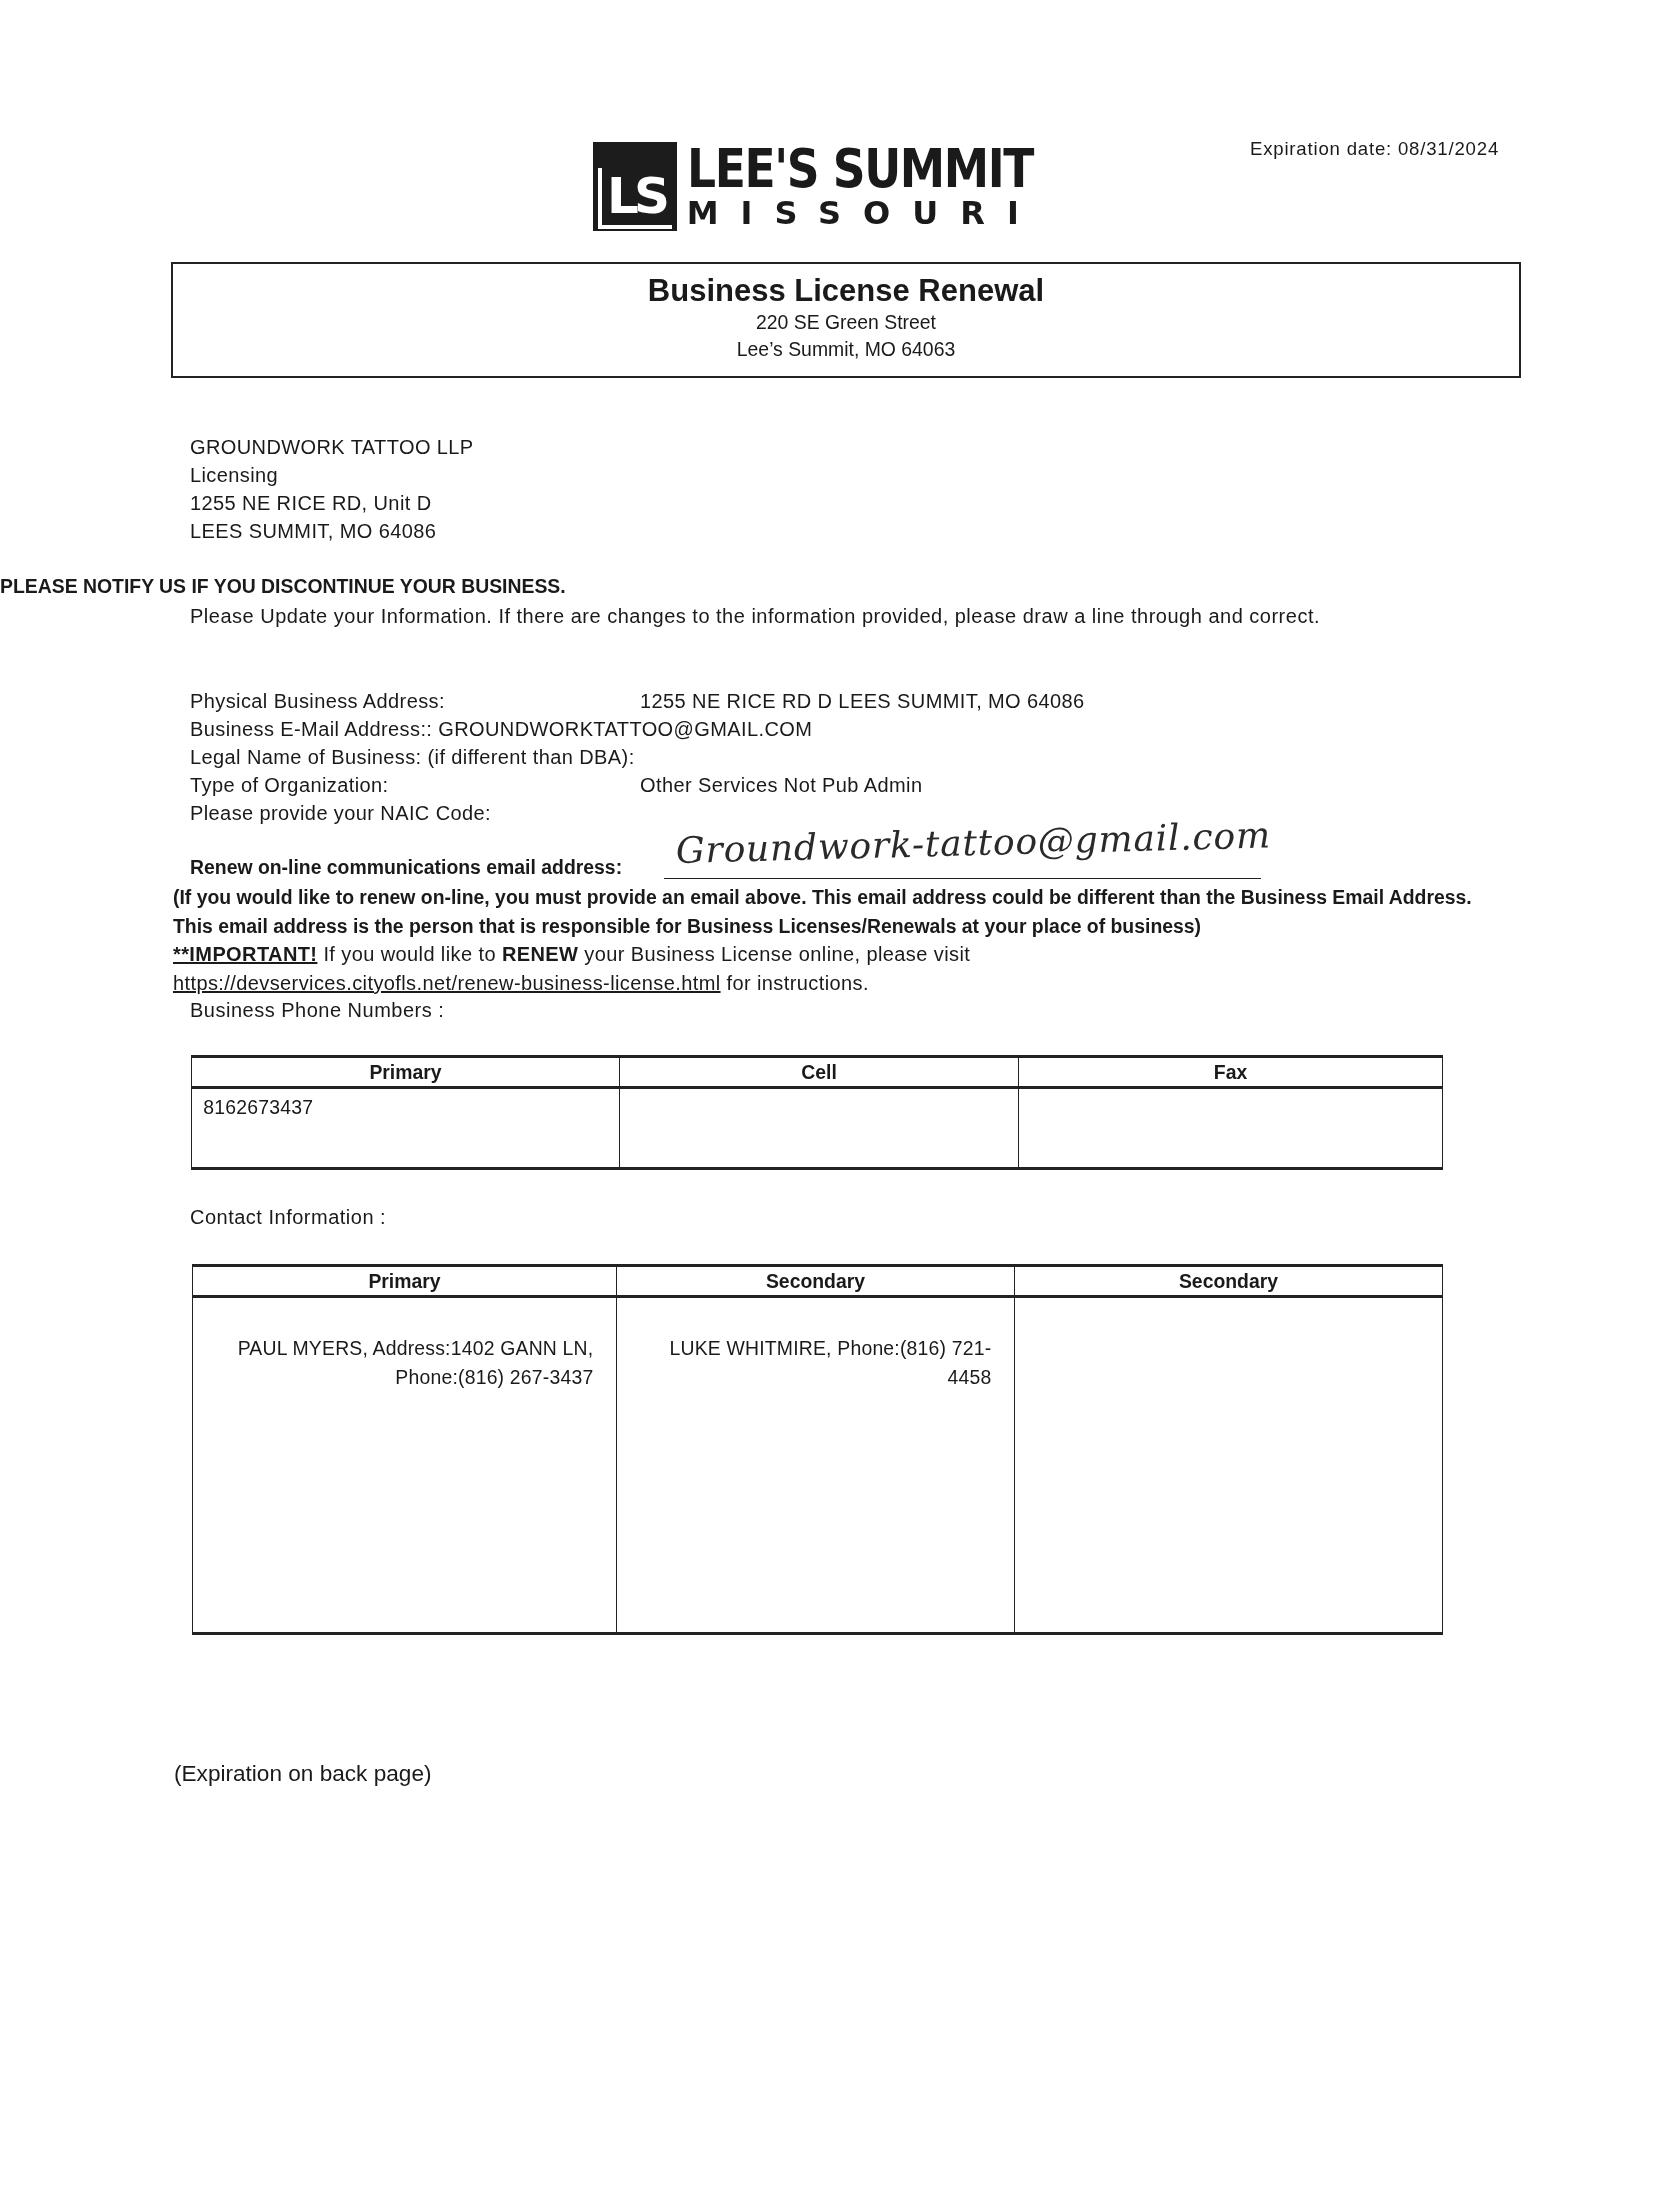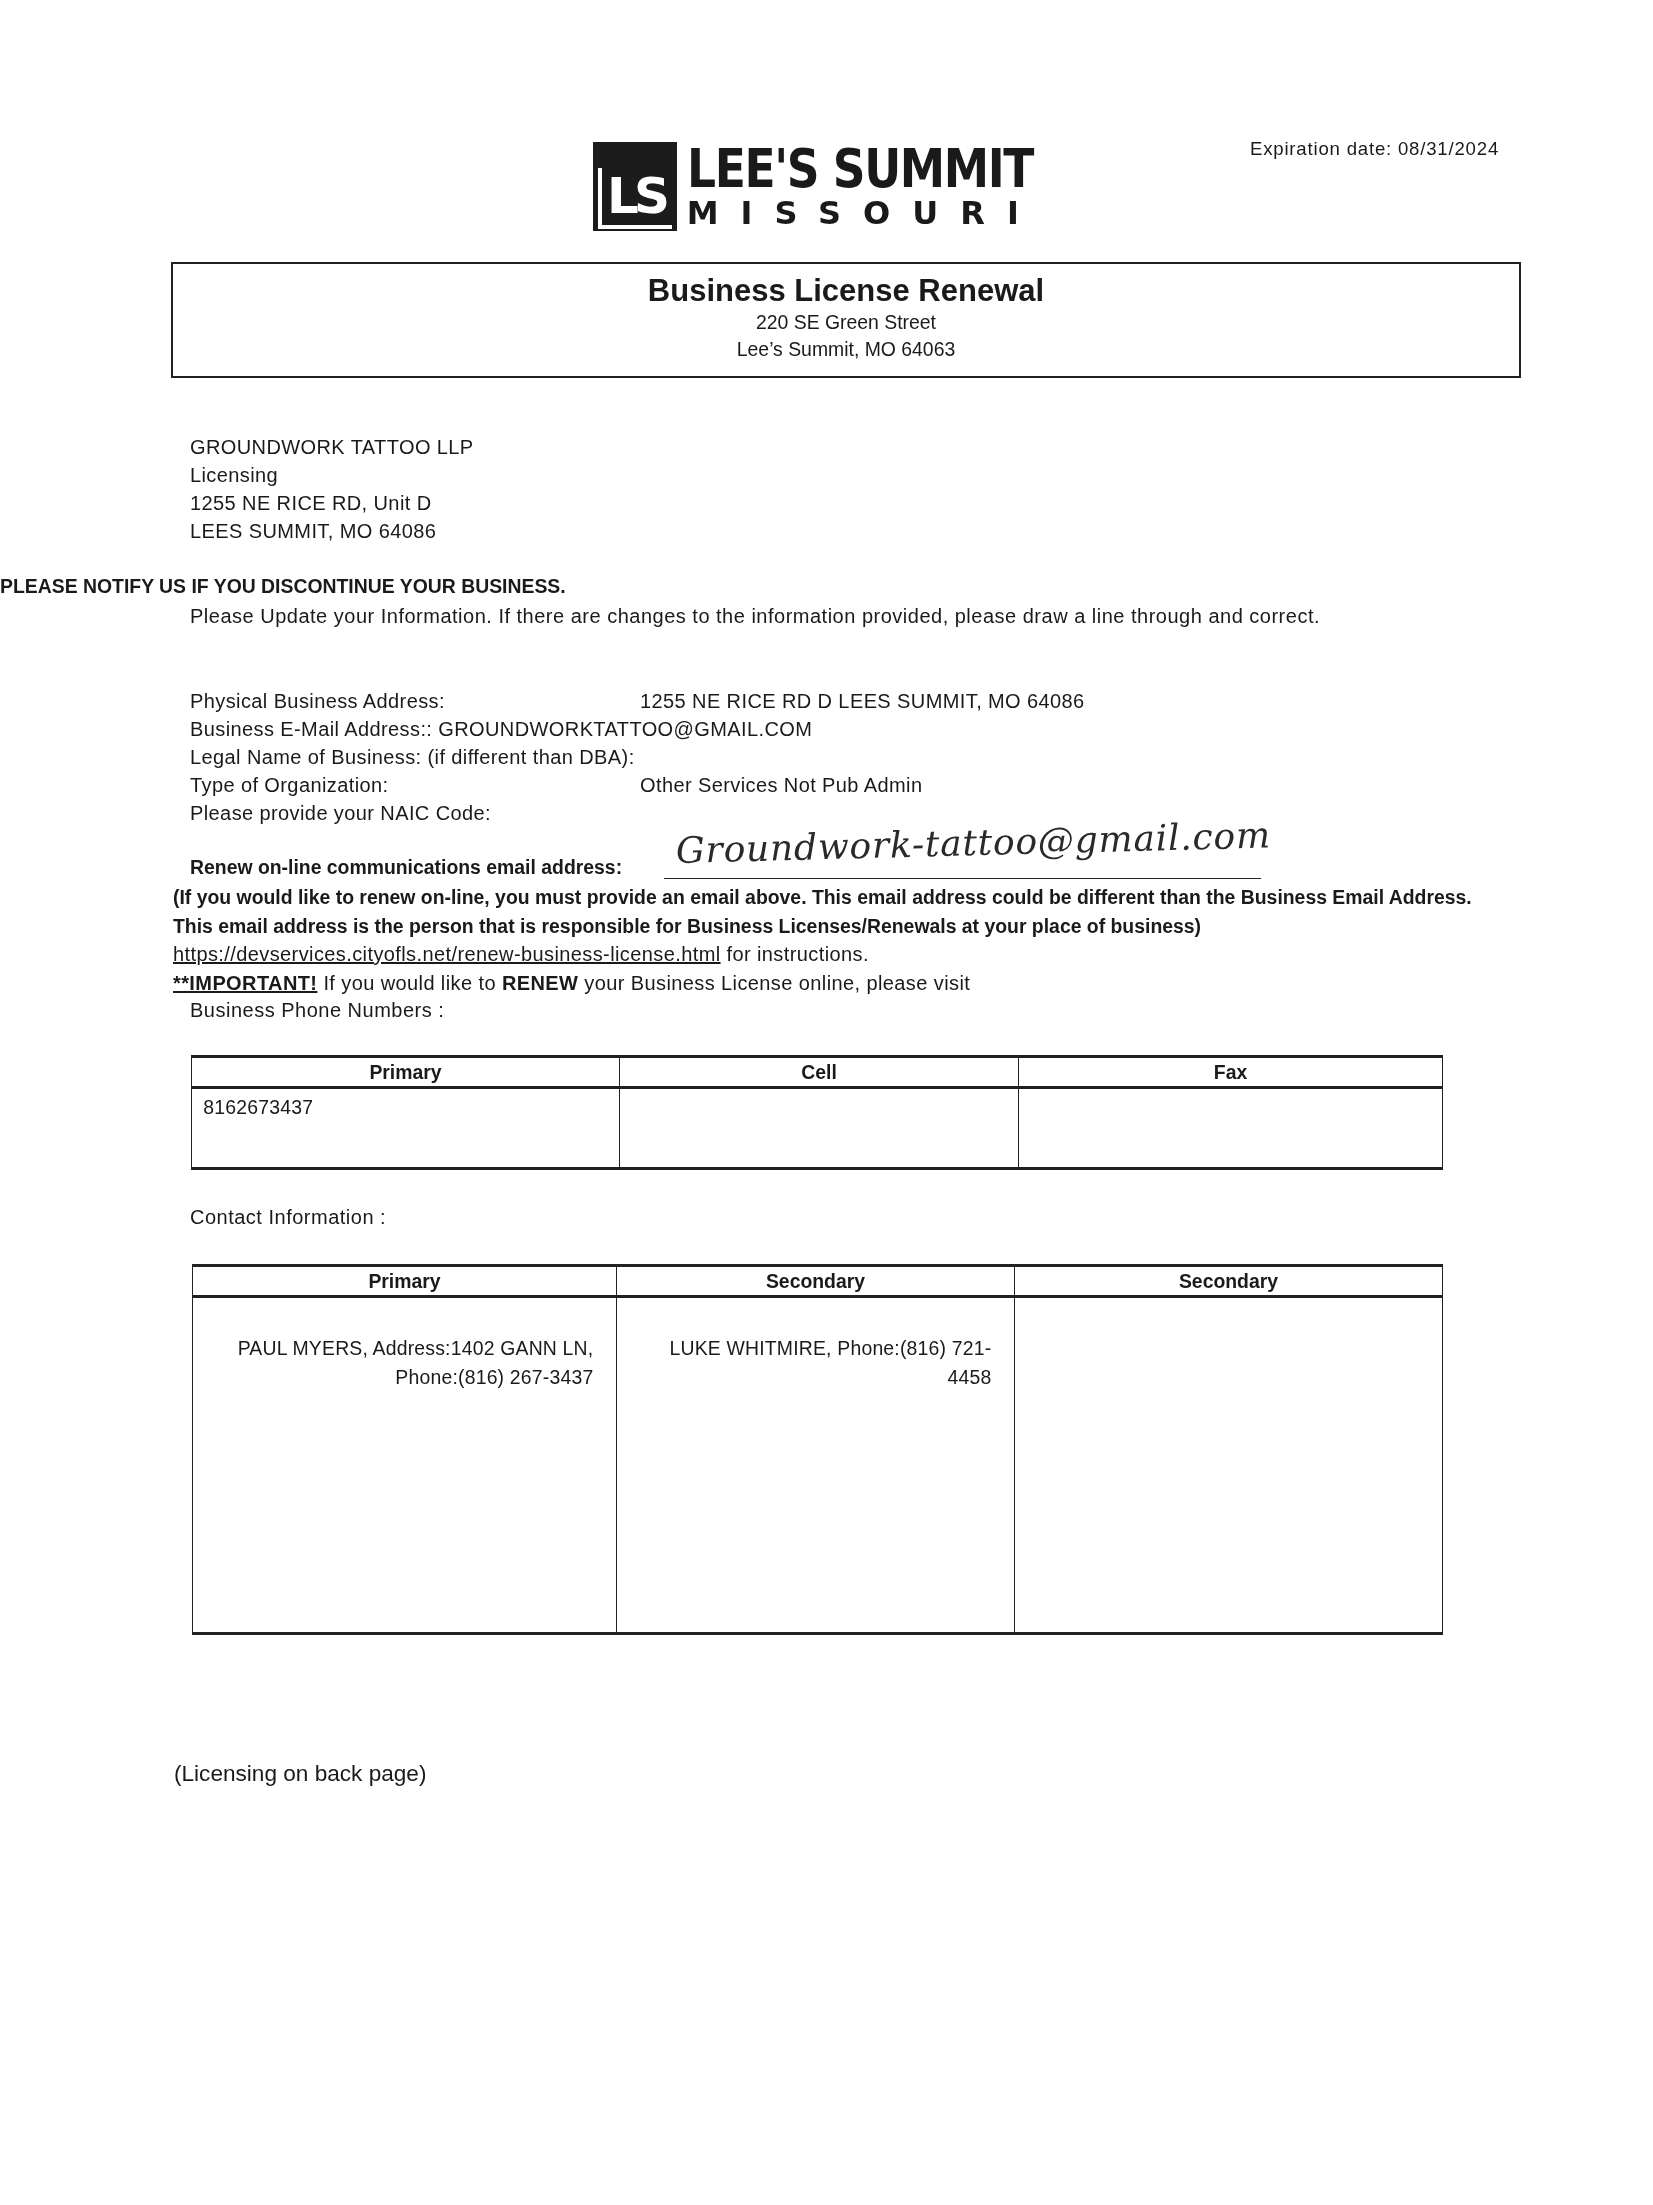--- a/index.html
+++ b/index.html
@@ -117,22 +117,22 @@
     <span class="field-label">Please provide your NAIC Code:</span>
   </div>
 </div>
 
 <div class="abs renew-label">Renew on-line communications email address:</div>
 <div class="abs renew-line"></div>
 <div class="abs handwriting">Groundwork-tattoo@gmail.com</div>
 <div class="abs renew-note">(If you would like to renew on-line, you must provide an email above.  This email address could be different than the Business Email Address.  This email address is the person that is responsible for Business Licenses/Renewals at your place of business)</div>
 
 <div class="abs important">
+  <div><b class="ul">**IMPORTANT!</b><span> If you would like to </span><b>RENEW</b><span> your Business License online, please visit</span></div>
   <div><a class="link">https://devservices.cityofls.net/renew-business-license.html</a><span>  for instructions.</span></div>
-  <div><b class="ul">**IMPORTANT!</b><span> If you would like to </span><b>RENEW</b><span> your Business License online, please visit</span></div>
 </div>
 
 <div class="abs phones-label">Business Phone Numbers :</div>
 <table class="grid phones">
   <colgroup>
       <col style="width:428px">
       <col style="width:399px">
       <col style="width:424px">
     </colgroup>
   <tbody>
@@ -163,14 +163,14 @@
     <th>Secondary</th>
   </tr>
   <tr>
     <td>PAUL MYERS, Address:1402 GANN LN, Phone:(816) 267-3437</td>
     <td>LUKE WHITMIRE, Phone:(816) 721-4458</td>
     <td></td>
   </tr>
 </tbody>
   </table>
 
-<div class="abs continued">(Licensing on back page)</div>
+<div class="abs continued">(Expiration on back page)</div>
 
 
 </body></html>

